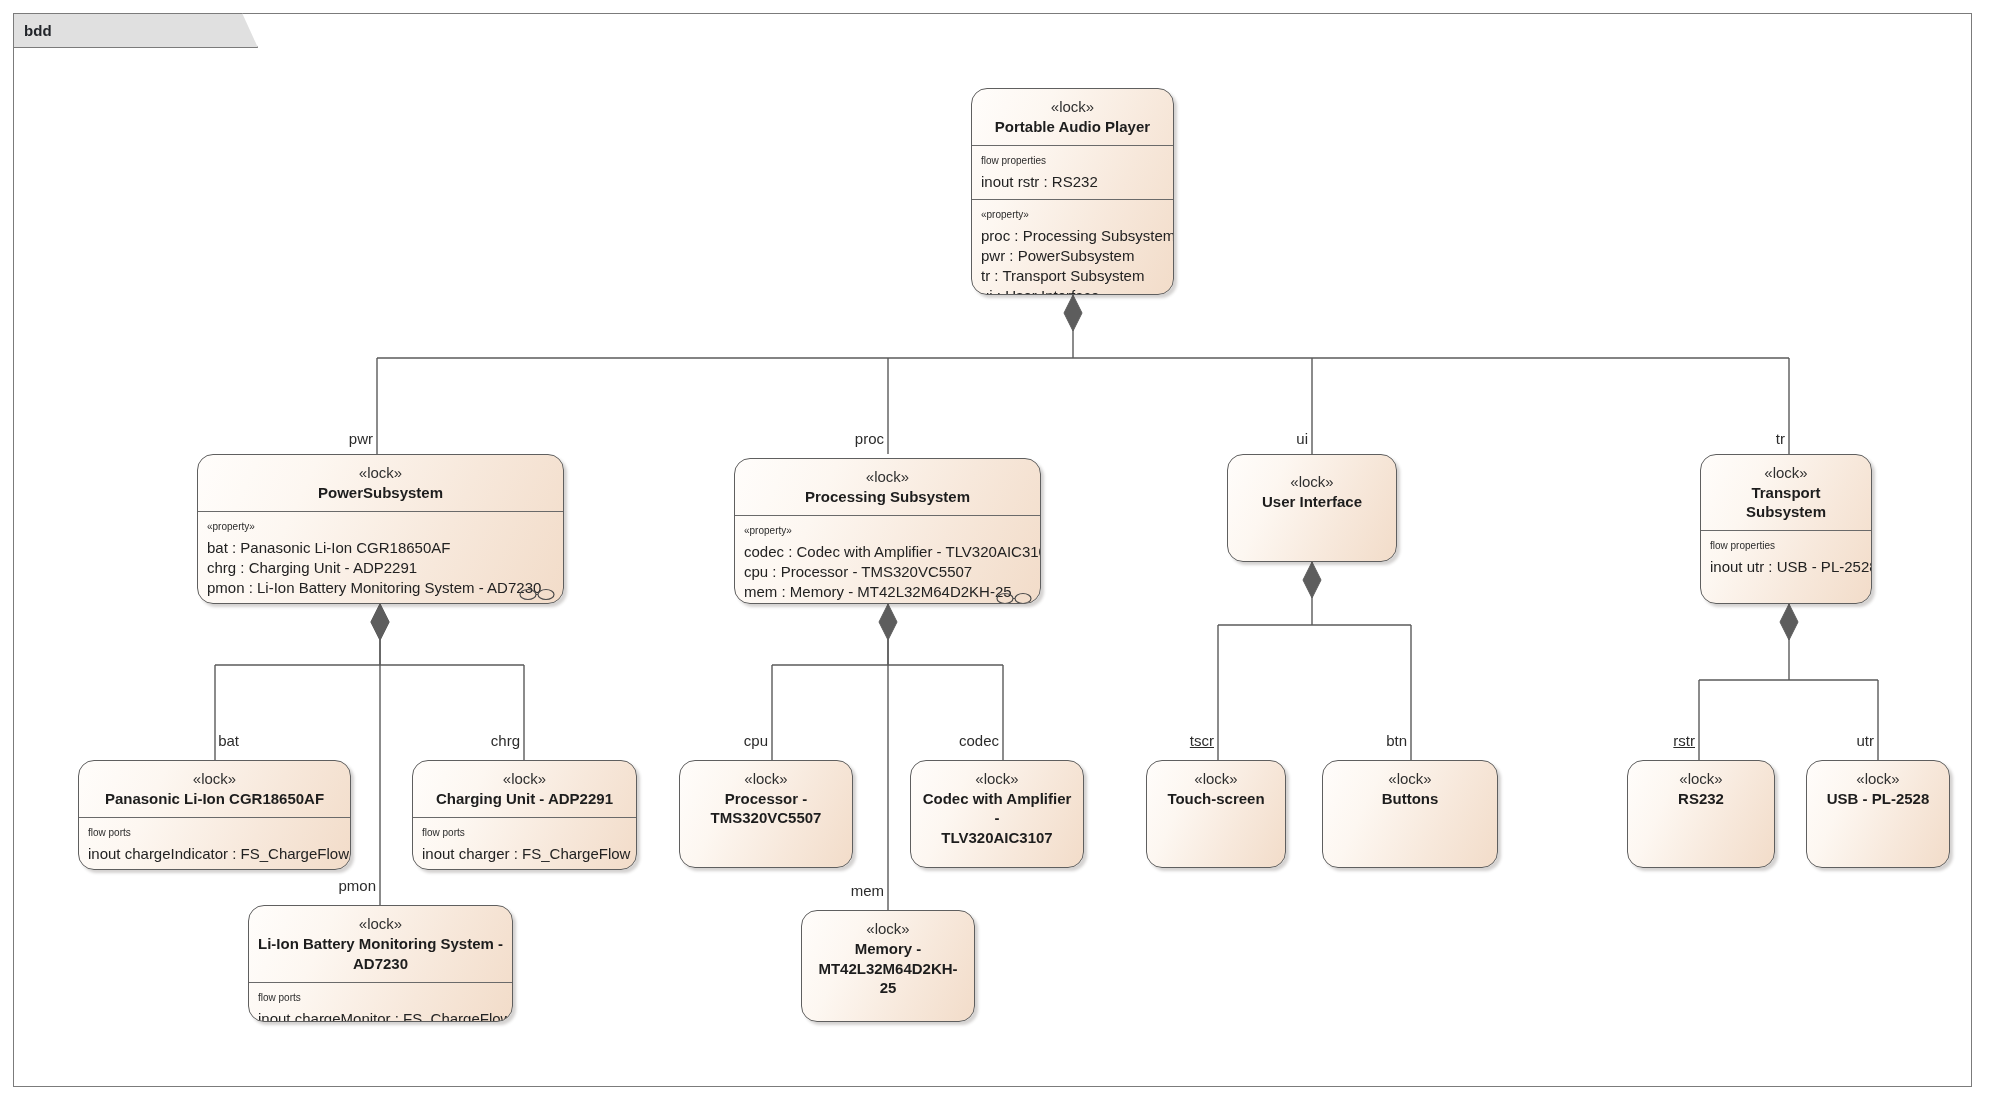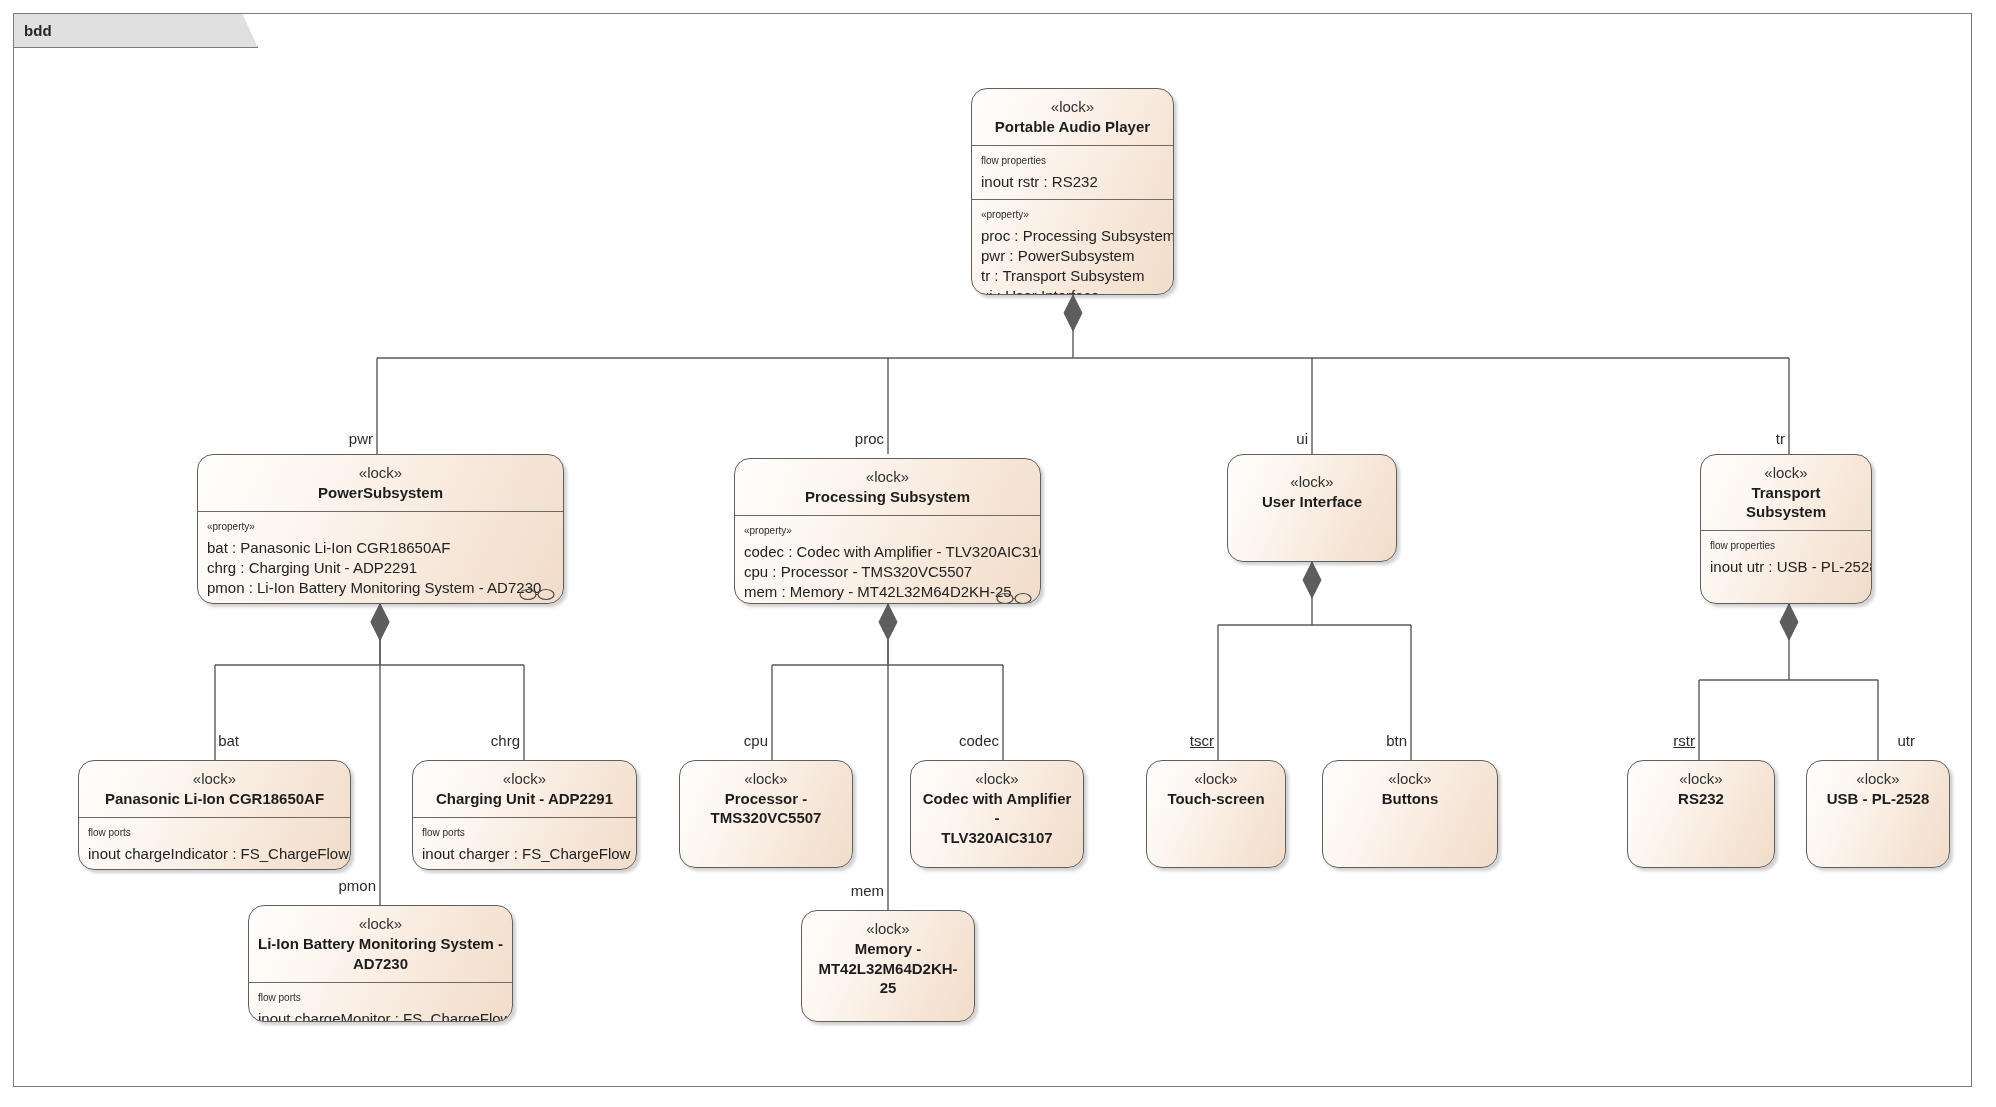--- a/index.html
+++ b/index.html
@@ -192,21 +192,21 @@
   <div class="edge-label" style="left:379px; top:877px;">pmon</div>
 
   <div class="edge-label" style="left:771px; top:732px;">cpu</div>
   <div class="edge-label" style="left:1002px; top:732px;">codec</div>
   <div class="edge-label" style="left:887px; top:882px;">mem</div>
 
   <div class="edge-label" style="left:1217px; top:732px;text-decoration:underline;">tscr</div>
   <div class="edge-label" style="left:1410px; top:732px;">btn</div>
 
   <div class="edge-label" style="left:1698px; top:732px;text-decoration:underline;">rstr</div>
-  <div class="edge-label" style="left:1877px; top:732px;margin-left:41px;">utr</div>
+  <div class="edge-label" style="left:1877px; top:732px;">utr</div>
 
   <div class="block" style="left:971px; top:88px; width:203px; height:207px;">
     <div class="compartment c-head">
       <div class="stereo">«lock»</div>
       <div class="bname">Portable Audio Player</div>
     </div>
     <div class="compartment">
       <div class="ctitle">flow properties</div>
       <div class="row">inout rstr : RS232</div>
     </div>

